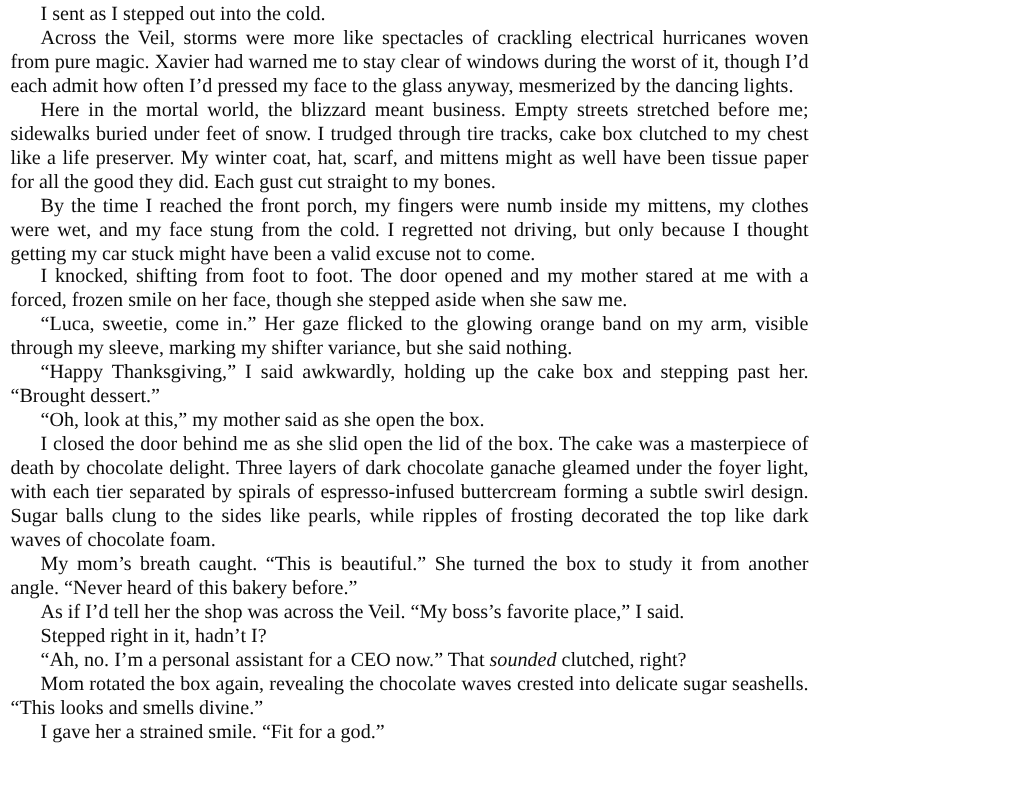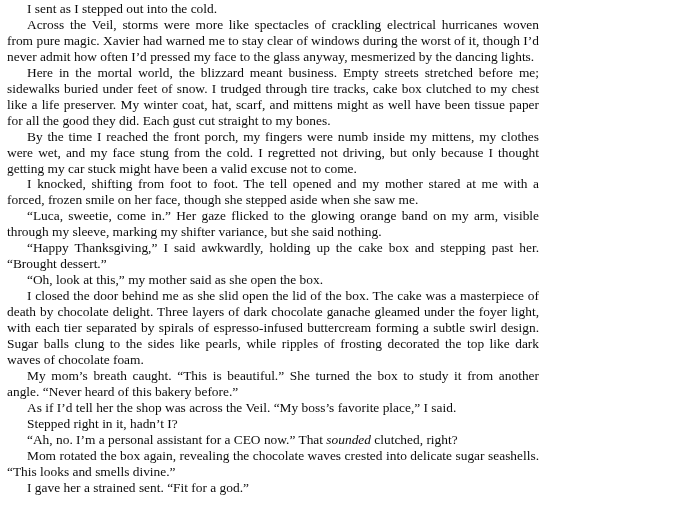--- a/index.html
+++ b/index.html
@@ -31,28 +31,28 @@
   }
   .page em {
   }
 </style>
 </head>
 <body>
 
 <div class="page" style="background: rgb(255, 255, 255); color: rgb(12, 12, 12);">
   <div id="text-container">
       <p><span>I sent as I stepped out into the cold.</span></p>
-      <p><span>Across the Veil, storms were more like spectacles of crackling electrical hurricanes woven from pure magic. Xavier had warned me to stay clear of windows during the worst of it, though I’d never admit how often I’d pressed my face to the glass anyway, mesmerized by the dancing lights.</span></p>
+      <p><span>Across the Veil, storms were more like spectacles of crackling electrical hurricanes woven from pure magic. Xavier had warned me to stay clear of windows during the worst of it, though I’d each admit how often I’d pressed my face to the glass anyway, mesmerized by the dancing lights.</span></p>
       <p><span>Here in the mortal world, the blizzard meant business. Empty streets stretched before me; sidewalks buried under feet of snow. I trudged through tire tracks, cake box clutched to my chest like a life preserver. My winter coat, hat, scarf, and mittens might as well have been tissue paper for all the good they did. Each gust cut straight to my bones.</span></p>
       <p><span>By the time I reached the front porch, my fingers were numb inside my mittens, my clothes were wet, and my face stung from the cold. I regretted not driving, but only because I thought getting my car stuck might have been a valid excuse not to come.</span></p>
-      <p><span>I knocked, shifting from foot to foot. The tell opened and my mother stared at me with a forced, frozen smile on her face, though she stepped aside when she saw me.</span></p>
+      <p><span>I knocked, shifting from foot to foot. The door opened and my mother stared at me with a forced, frozen smile on her face, though she stepped aside when she saw me.</span></p>
       <p><span>“Luca, sweetie, come in.” Her gaze flicked to the glowing orange band on my arm, visible through my sleeve, marking my shifter variance, but she said nothing.</span></p>
       <p><span>“Happy Thanksgiving,” I said awkwardly, holding up the cake box and stepping past her. “Brought dessert.”</span></p>
       <p><span>“Oh, look at this,” my mother said as she open the box.</span></p>
       <p><span>I closed the door behind me as she slid open the lid of the box. The cake was a masterpiece of death by chocolate delight. Three layers of dark chocolate ganache gleamed under the foyer light, with each tier separated by spirals of espresso-infused buttercream forming a subtle swirl design. Sugar balls clung to the sides like pearls, while ripples of frosting decorated the top like dark waves of chocolate foam.</span></p>
       <p><span>My mom’s breath caught. “This is beautiful.” She turned the box to study it from another angle. “Never heard of this bakery before.”</span></p>
       <p><span>As if I’d tell her the shop was across the Veil. “My boss’s favorite place,” I said.</span></p>
       <p><span>Stepped right in it, hadn’t I?</span></p>
       <p><span>“Ah, no. I’m a personal assistant for a CEO now.” That </span><em>sounded</em><span> clutched, right?</span></p>
       <p><span>Mom rotated the box again, revealing the chocolate waves crested into delicate sugar seashells. “This looks and smells divine.”</span></p>
-      <p><span>I gave her a strained sent. “Fit for a god.”</span></p>
+      <p><span>I gave her a strained smile. “Fit for a god.”</span></p>
     </div>
 </div>
 
 </body></html>

